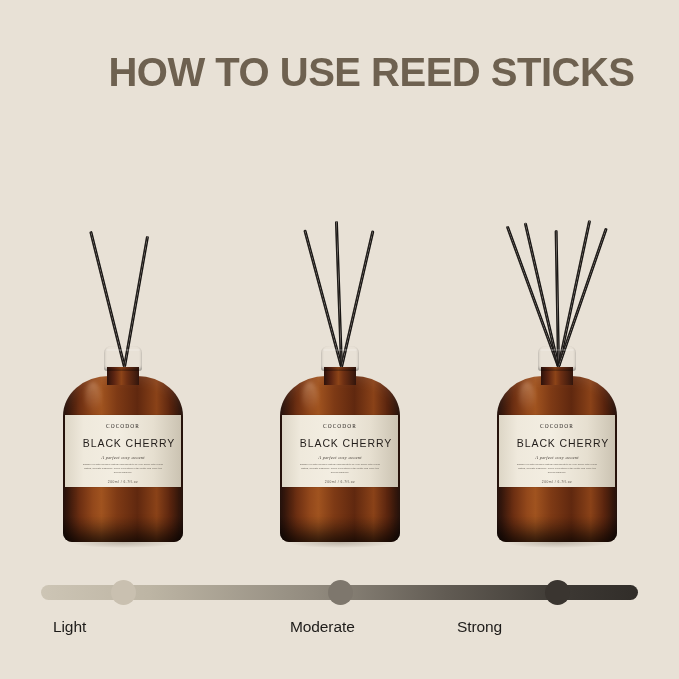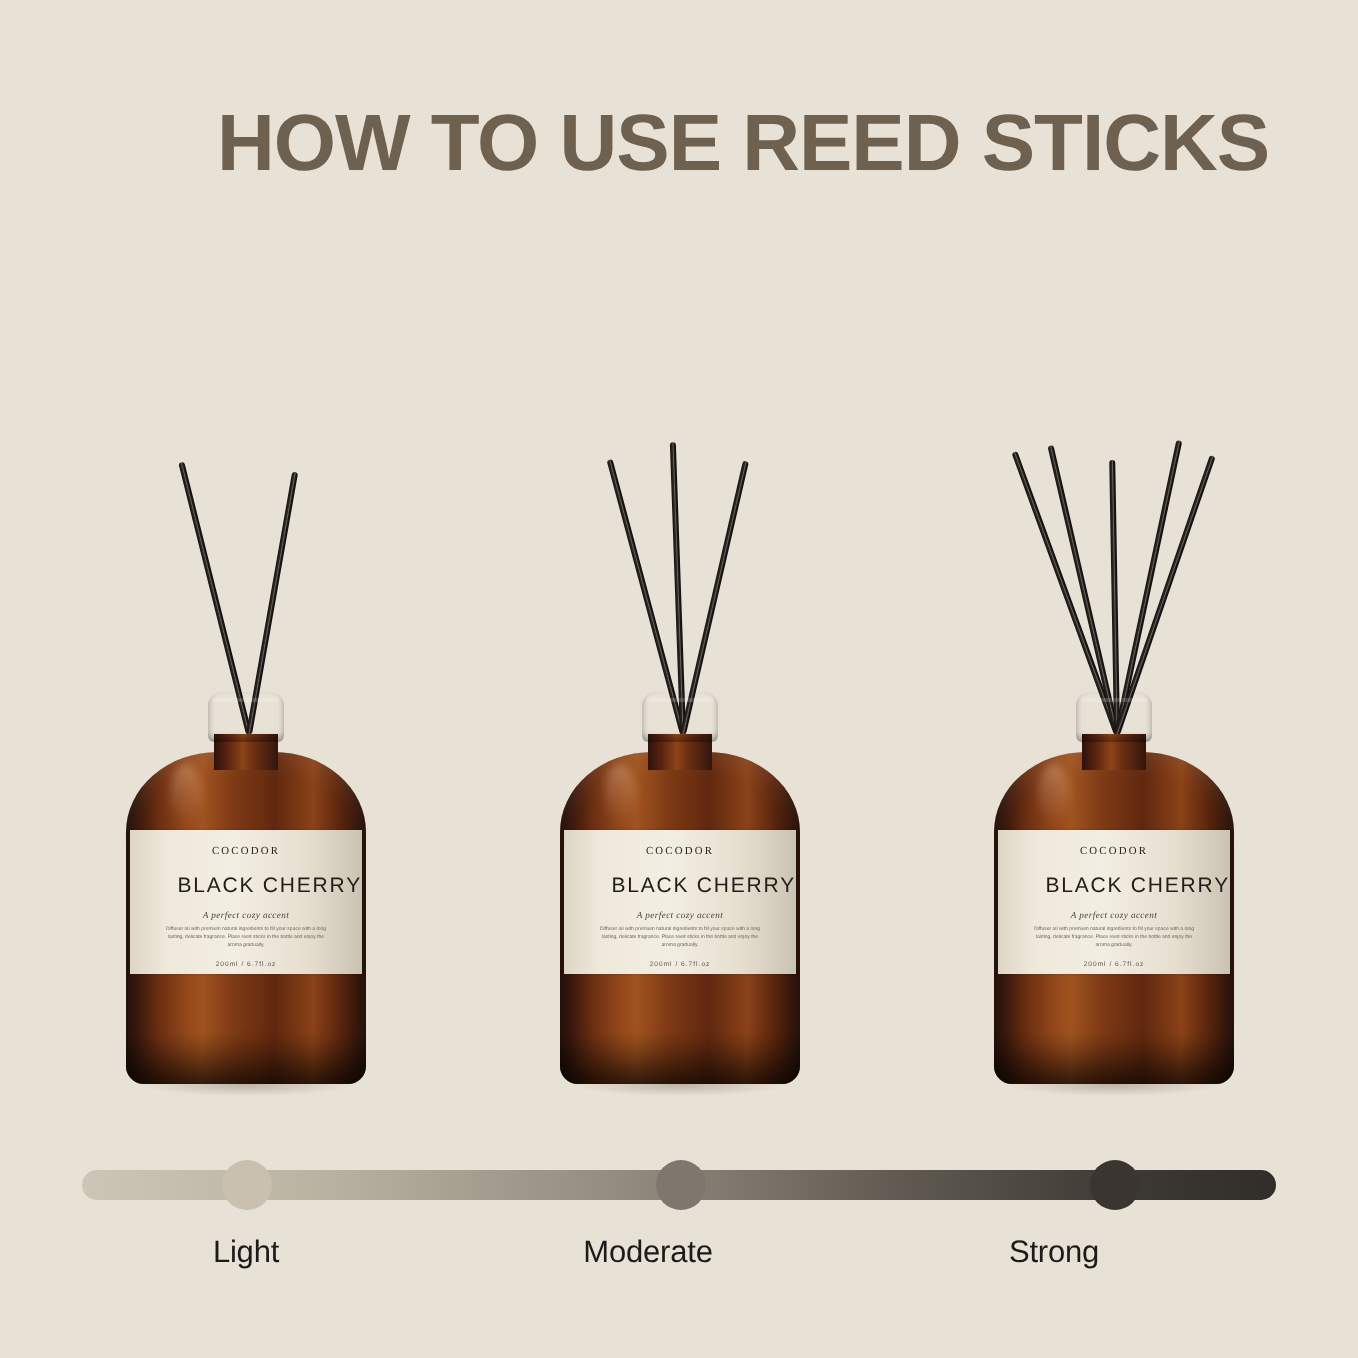--- a/index.html
+++ b/index.html
@@ -177,21 +177,21 @@
   }
   .label-brand {
     text-align: center;
     margin-top: 8px;
     font-size: 5.4px;
     letter-spacing: 1.1px;
     color: #2a2522;
     font-family: "Liberation Serif", serif;
   }
   .label-name {
-    text-align: right;
+    text-align: center;
     margin-top: 8px;
     font-size: 10.5px;
     letter-spacing: 0.9px;
     color: #221d1a;
     font-family: "Liberation Sans", sans-serif;
     font-weight: normal;
     padding-left: 12px;
   }
   .label-script {
     text-align: center;
@@ -256,27 +256,26 @@
     border-radius: 50%;
   }
   .knob.k0 { left: 123px; background: #c9c0b0; }
   .knob.k1 { left: 340px; background: #7e776d; }
   .knob.k2 { left: 557px; background: #3a3530; }
   .knob-label {
     position: absolute;
     top: 48px;
     width: 140px;
     margin-left: -70px;
-    text-align: center;
     font-size: 15.5px;
     color: #1d1b19;
     letter-spacing: -0.1px;
   }
   .knob-label.l0 { left: 123px; }
-  .knob-label.l1 { left: 324px; }
+  .knob-label.l1 { left: 360px; }
   .knob-label.l2 { left: 527px; }
 </style>
 </head>
 <body>
 
 <div id="header">
   <h1 id="title">HOW TO USE REED STICKS</h1>
 </div>
 
 <div id="bottles">

